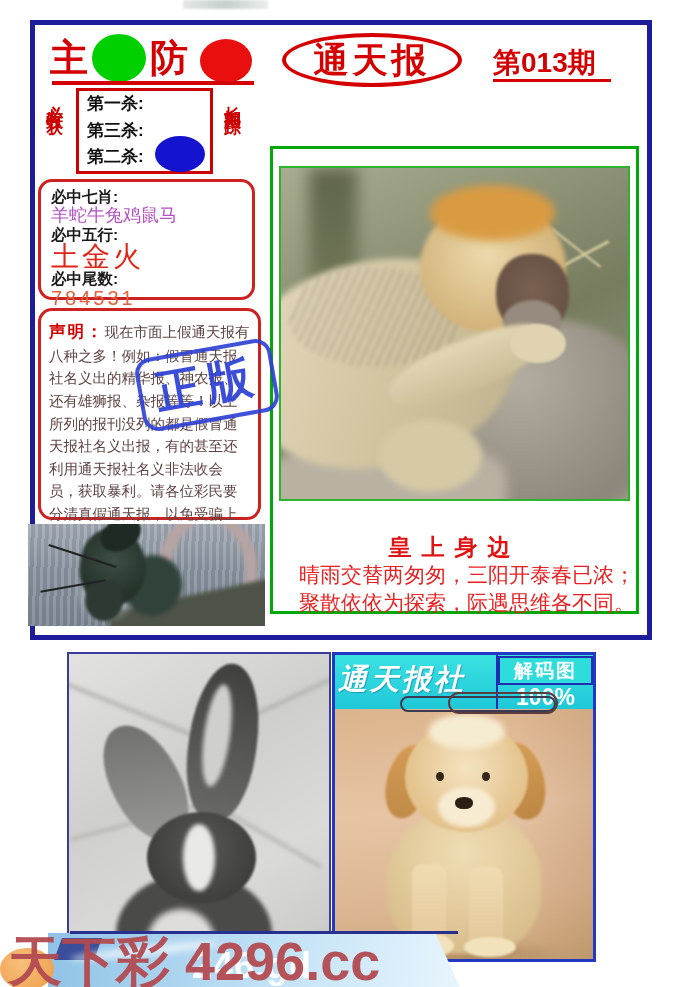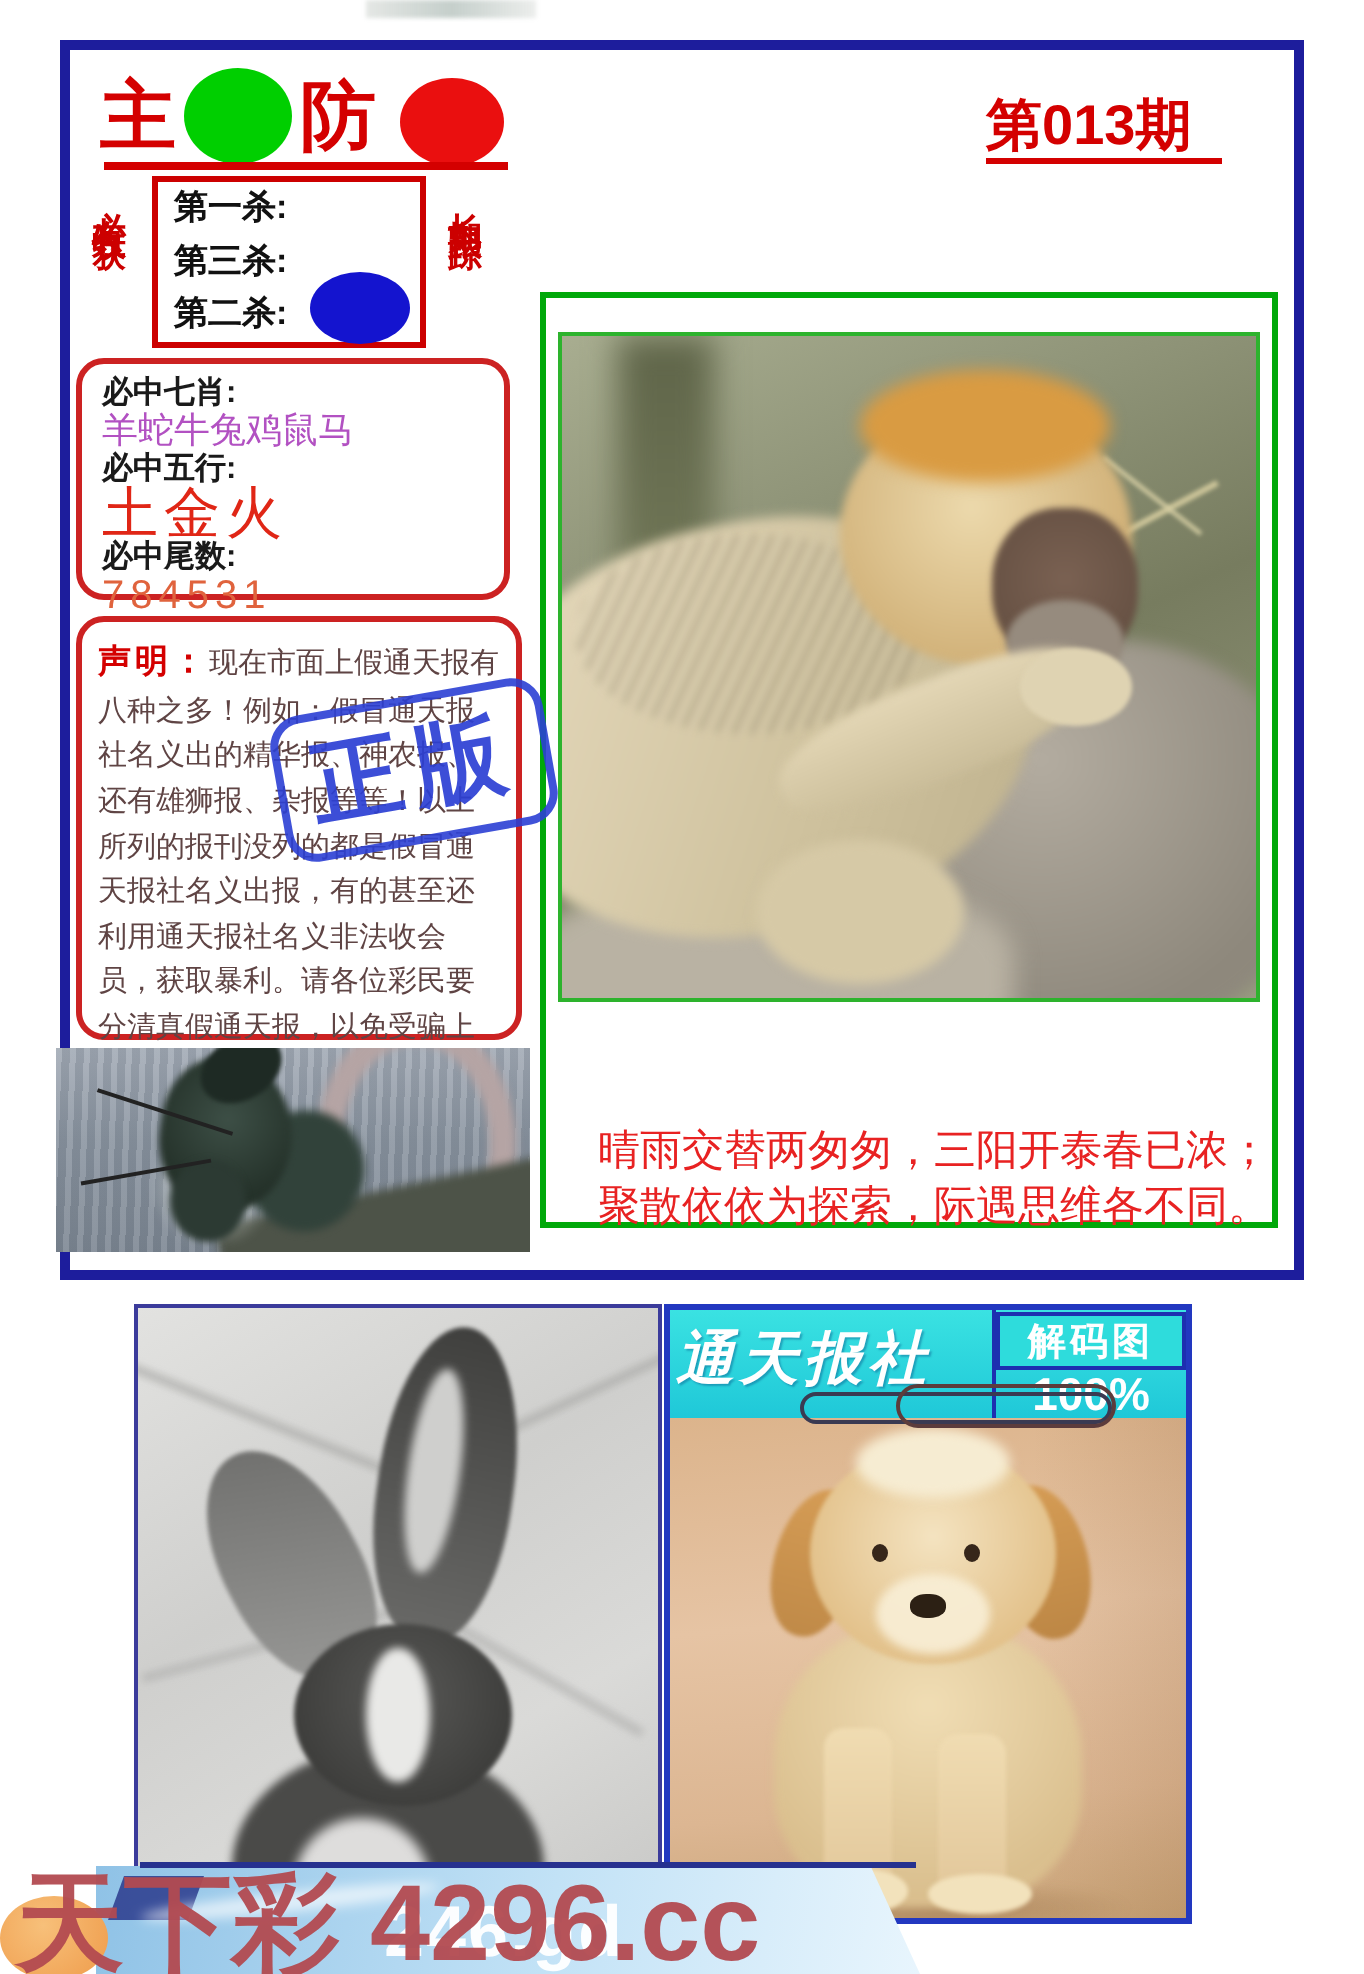--- a/index.html
+++ b/index.html
@@ -180,20 +180,21 @@
 
   <div class="abs top-smudge"></div>
 
   <div class="abs main-frame"></div>
 
   <div class="abs zhu">主</div>
   <div class="abs circle-green"></div>
   <div class="abs fang">防</div>
   <div class="abs circle-red"></div>
   <div class="abs hdr-underline"></div>
+  <div class="abs masthead">通天报</div>
   <div class="abs issue">第013期</div>
   <div class="abs issue-underline"></div>
 
   <div class="abs v-text kill-left">必有收获</div>
   <div class="abs kill-box">
     <div class="kill-row">第一杀:</div>
     <div class="kill-row">第三杀:</div>
     <div class="kill-row">第二杀:</div>
   </div>
   <div class="abs kill-ellipse"></div>
@@ -236,20 +237,21 @@
     <div class="mk-body"></div>
     <div class="mk-speckle"></div>
     <div class="mk-leg"></div>
     <div class="mk-head"></div>
     <div class="mk-crown"></div>
     <div class="mk-face"></div>
     <div class="mk-muzzle"></div>
     <div class="mk-arm"></div>
     <div class="mk-hand"></div>
   </div>
+  <div class="abs caption-title">皇上身边</div>
   <div class="abs poem poem1">晴雨交替两匆匆，三阳开泰春已浓；</div>
   <div class="abs poem poem2">聚散依依为探索，际遇思维各不同。</div>
 
   <div class="abs photo rabbit-photo">
     <div class="rb-fold1"></div>
     <div class="rb-fold2"></div>
     <div class="rb-fold3"></div>
     <div class="rb-fold4"></div>
     <div class="rb-ear-left"></div>
     <div class="rb-ear-right"></div>

